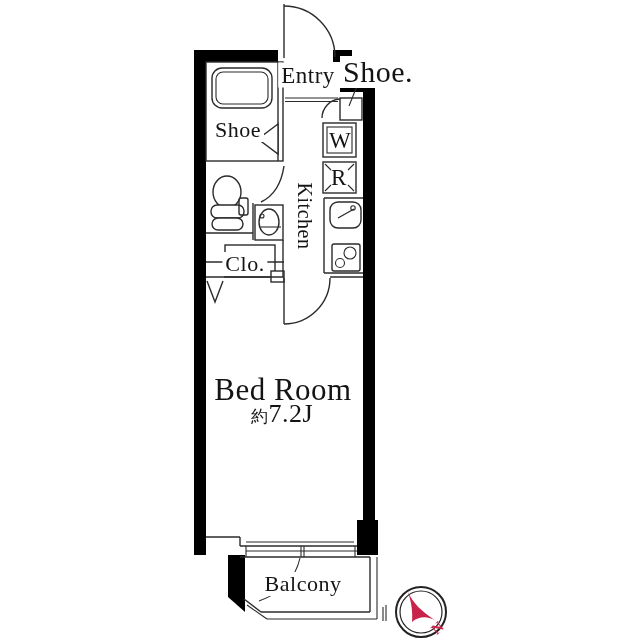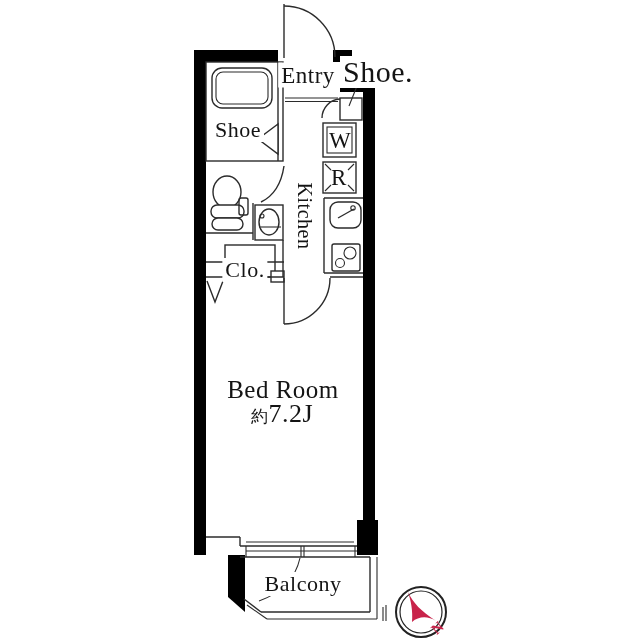--- a/index.html
+++ b/index.html
@@ -28,24 +28,24 @@
     color:#141414;
     white-space:nowrap;
     line-height:1;
     letter-spacing:0.5px;
   }
   .bgwhite{background:#ffffff;padding:1px 3px;}
   .lab-entry{left:308px;top:75px;font-size:23px;}
   .lab-shoe{left:378px;top:72px;font-size:30px;}
   .lab-bath{left:238px;top:130px;font-size:22px;}
   .lab-kitchen{left:305px;top:216px;font-size:20px;transform:translate(-50%,-50%) rotate(90deg);}
-  .lab-clo{left:245px;top:270px;font-size:22px;}
+  .lab-clo{left:245px;top:264px;font-size:22px;}
   .lab-w{left:340px;top:140px;font-size:23px;}
   .lab-r{left:339px;top:177px;font-size:23px;}
-  .lab-bedroom{left:283px;top:389px;font-size:25px;}
+  .lab-bedroom{left:283px;top:389px;font-size:31px;}
   .lab-size{left:282px;top:414px;font-size:26px;}
   .lab-size .pref{font-size:17px;}
   .lab-balcony{left:303px;top:584px;font-size:22px;font-family:Liberation Serif, serif;}
   .lab-north{
     left:438px;top:628px;font-size:15px;font-weight:bold;
     color:var(--red);
     transform:translate(-50%,-50%) rotate(-42deg);
   }
 </style>
 </head>

